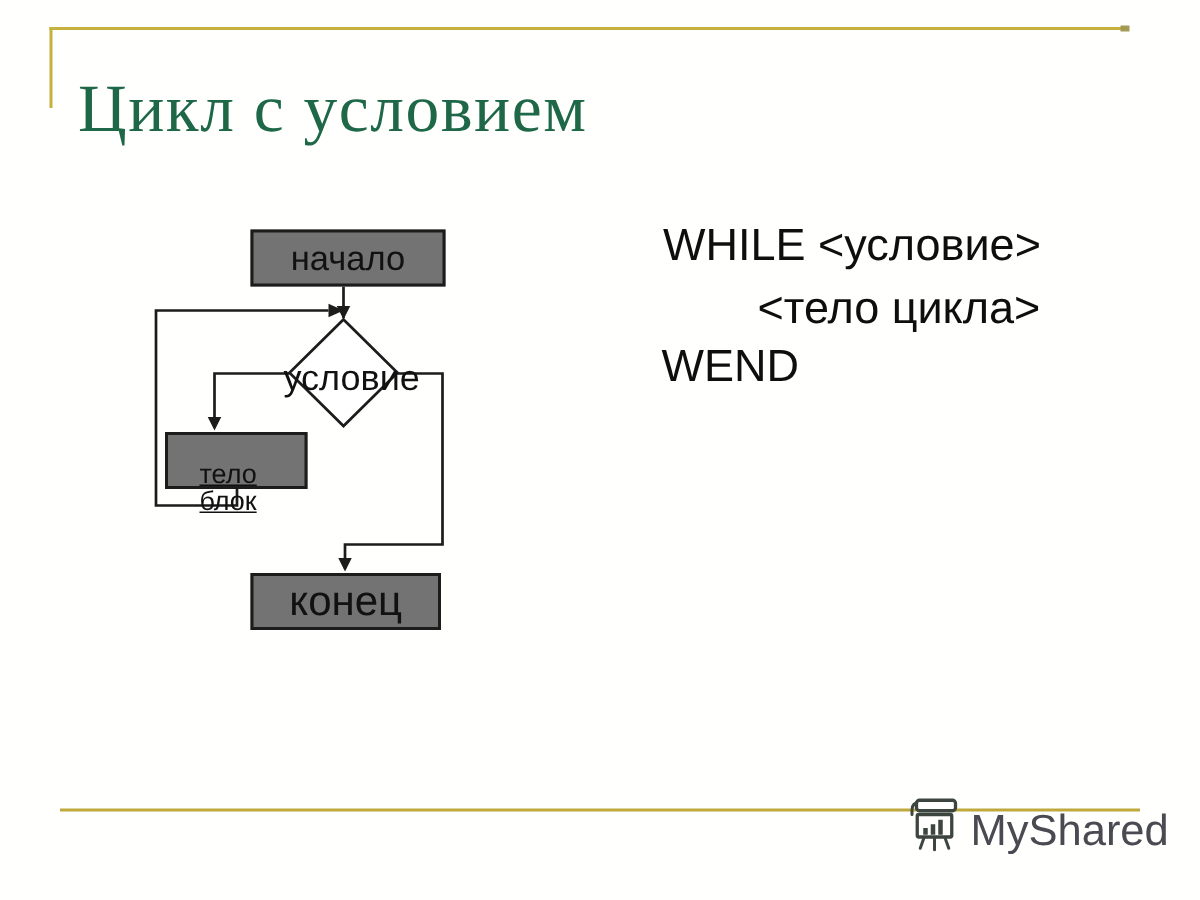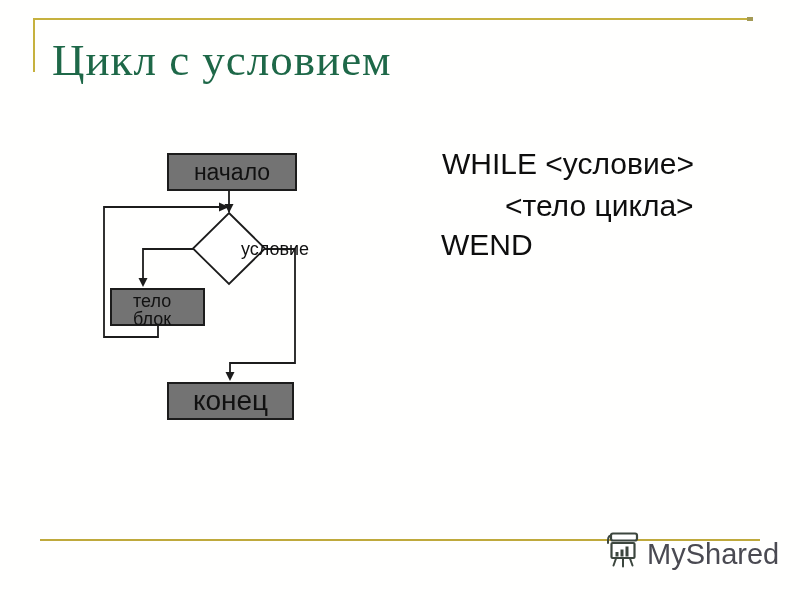--- a/index.html
+++ b/index.html
@@ -12,40 +12,40 @@
   }
   
   .rule{position:absolute;background:#c6b13e;}
   .rule-top{left:33px;top:18px;width:716px;height:2px;}
   .rule-top-cap{left:747px;top:17px;width:6px;height:4px;background:#a39a55;}
   .rule-left{left:33px;top:18px;width:2px;height:54px;}
   .rule-bottom{left:40px;top:539px;width:720px;height:2px;background:#bfa93c;}
 
   
   .title{
-    position:absolute;left:52px;top:34px;
+    position:absolute;left:52px;top:46px;
     font-family:"Liberation Serif", serif;
     font-size:45px;color:#1e6848;
     letter-spacing:1px;white-space:nowrap;
   }
 
   
   .fc-box{
     position:absolute;box-sizing:border-box;
     border:2px solid #1c1c1c;background:#737373;
     color:#111;display:flex;align-items:center;justify-content:center;
   }
   .fc-start{left:167px;top:153px;width:130px;height:38px;font-size:23px;}
   .fc-body{left:110px;top:288px;width:95px;height:38px;
     font-size:18px;line-height:18px;justify-content:flex-start;
-    padding-left:21px;display:block;padding-top:2px;}
+    padding-left:21px;display:block;padding-top:17px;text-decoration:underline;}
   .fc-end{left:167px;top:382px;width:127px;height:38px;font-size:28px;}
   .fc-cond-label{
     position:absolute;left:189px;top:239px;width:80px;
-    text-align:center;font-size:18px;color:#111;margin-left:46px;
+    text-align:right;font-size:24px;color:#111;
   }
 
   .connectors{position:absolute;left:0;top:0;width:800px;height:600px;}
 
   
   .code-line{position:absolute;font-size:30px;color:#0e0e0e;white-space:nowrap;margin-left:28px;}
   .code-1{left:414px;top:147px;}
   .code-2{left:477px;top:189px;}
   .code-3{left:413px;top:228px;}
   .desc{position:absolute;left:413px;top:309px;font-size:29px;color:#0e0e0e;}

